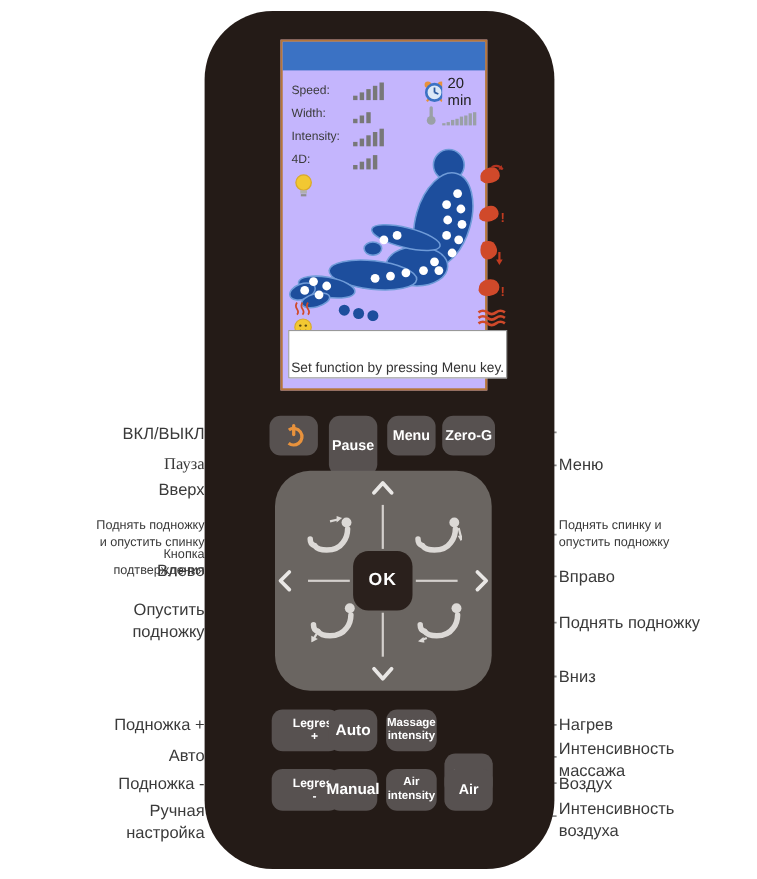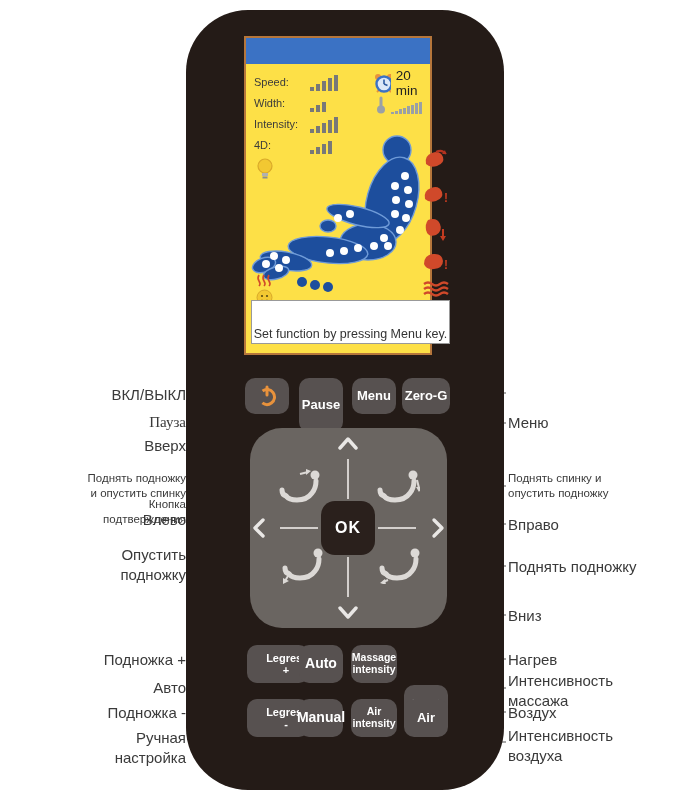--- a/index.html
+++ b/index.html
@@ -2,22 +2,22 @@
 <html><head>
 <meta charset="utf-8">
 <style>
   html,body{margin:0;padding:0;background:#fff;}
   .canvas{position:relative;width:688px;height:799px;background:#fff;overflow:hidden;
           font-family:"Liberation Sans",sans-serif;}
   
   .remote{position:absolute;left:186px;top:10px;width:318px;height:780px;
           background:#241b17;border-radius:62px;}
   
-  .screen{position:absolute;left:244px;top:36px;width:188px;height:319px;
-          border:2px solid #b5763b;background:#fde047;box-sizing:border-box;}
+  .screen{position:absolute;left:255px;top:36px;width:188px;height:319px;
+          border:2px solid #b5763b;background:#c4b5fd;box-sizing:border-box;}
   .screen-header{height:26px;background:#3b72c4;}
   .screen-body{position:relative;height:287px;}
   .metrics{position:absolute;left:8px;top:6px;}
   .metric-row{display:flex;align-items:flex-end;height:21px;}
   .m-label{width:56px;font-size:11px;color:#3b3b3b;line-height:18px;}
   .m-bars{display:flex;align-items:flex-end;gap:2px;height:17px;}
   .m-bars i{display:block;width:4px;background:#787878;}
   .timer-row{position:absolute;left:128px;top:4px;display:flex;align-items:center;gap:5px;}
   .timer-text{font-size:13.5px;color:#222;}
   .temp-row{position:absolute;left:130px;top:31px;display:flex;align-items:flex-end;gap:5px;}

